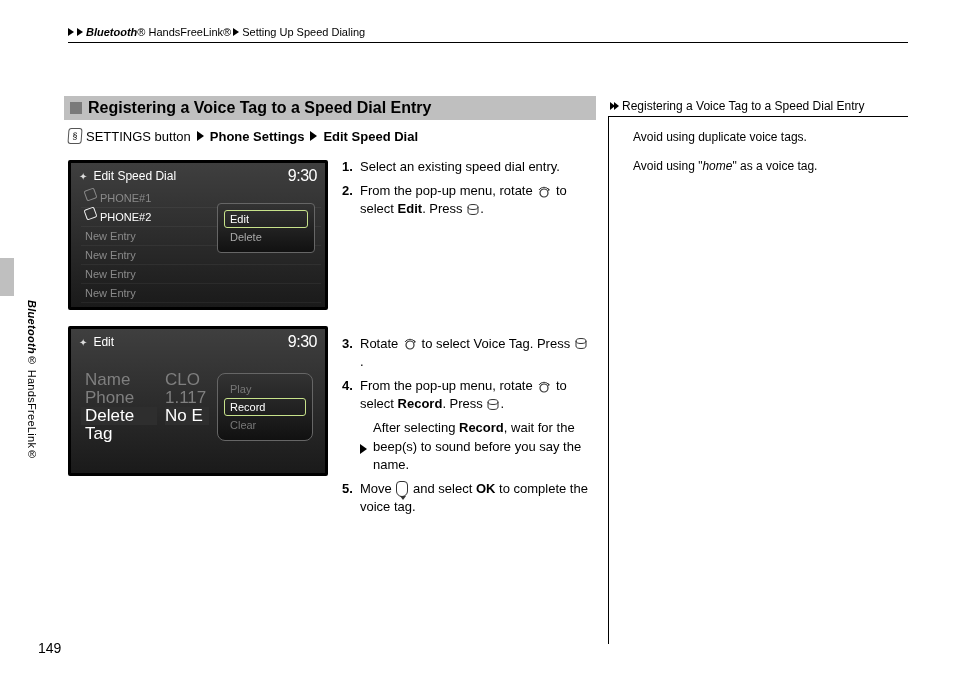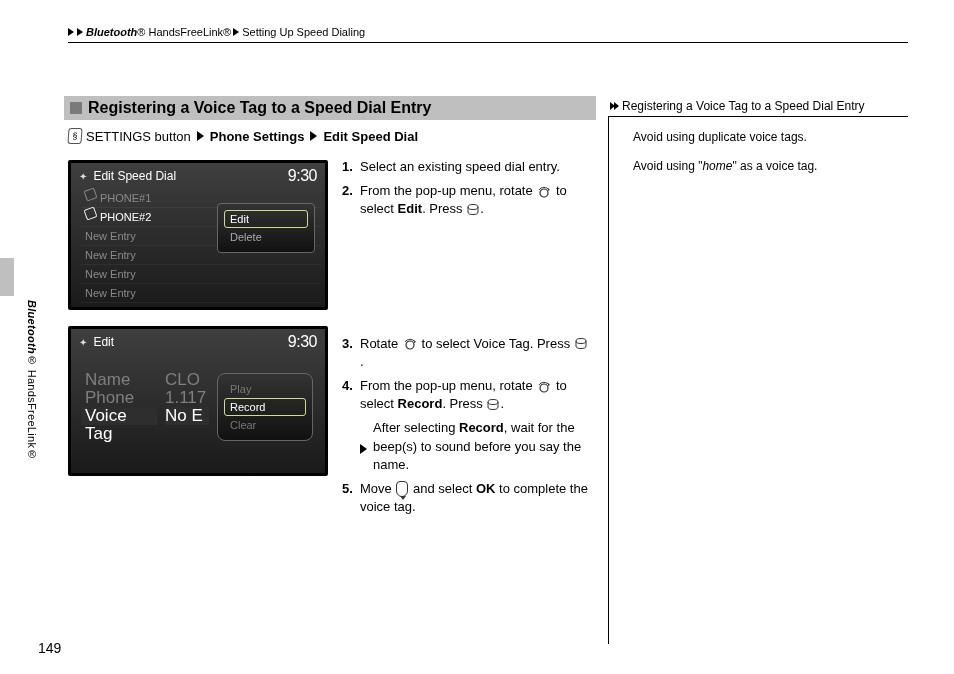--- a/index.html
+++ b/index.html
@@ -138,21 +138,21 @@
   <div class="grid">
     <div class="grow">
           <span class="glabel">Name</span>
           <span class="gval">CLO</span>
         </div>
     <div class="grow">
           <span class="glabel">Phone No.</span>
           <span class="gval">1.117</span>
         </div>
     <div class="grow sel2">
-          <span class="glabel">Voice Tag</span>
+          <span class="glabel">Delete Tag</span>
           <span class="gval">No E</span>
         </div>
   </div>
   <div class="popup2">
     <div class="pitem">Play</div>
     <div class="pitem psel">Record</div>
     <div class="pitem">Clear</div>
   </div>
 </div>
 

